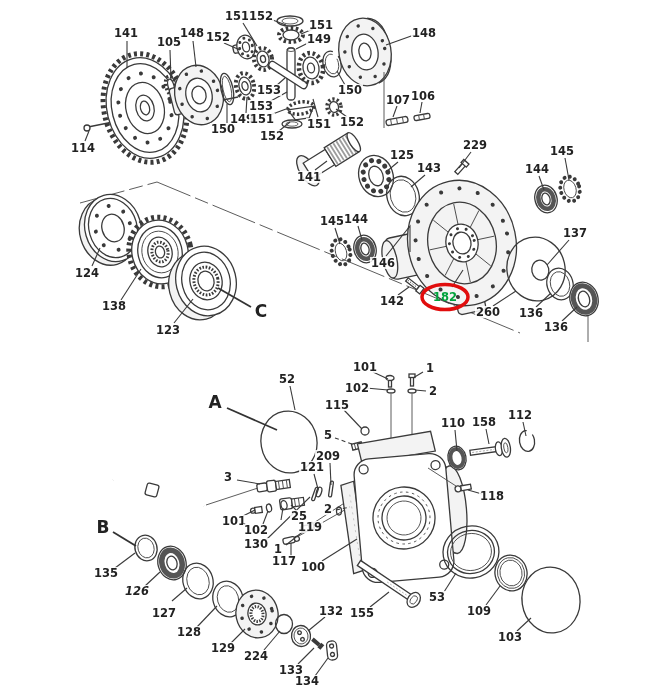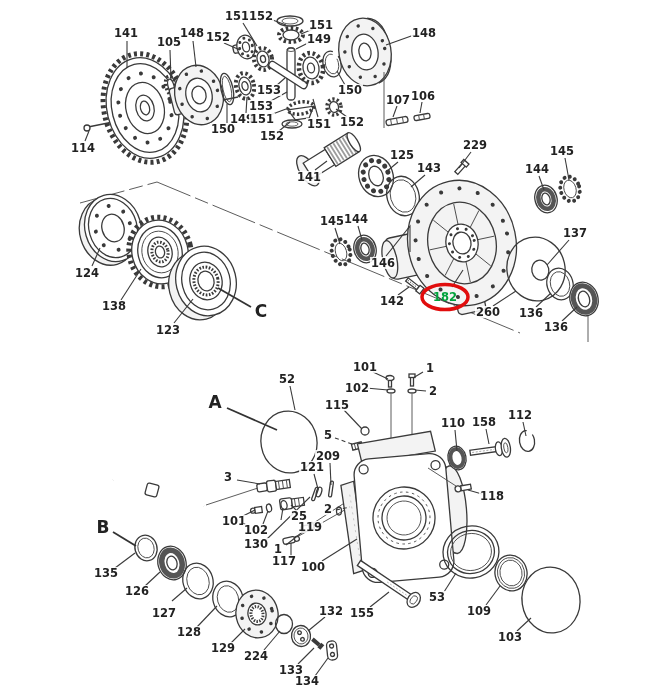--- a/index.html
+++ b/index.html
@@ -572,21 +572,21 @@
       <div class="callout" style="left: 256px; top: 544px;">130</div>
       <div class="callout" style="left: 278px; top: 549px;">1</div>
       <div class="callout" style="left: 284px; top: 561px;">117</div>
       <div class="callout" style="left: 328px; top: 509px;">2</div>
       <div class="callout" style="left: 313px; top: 567px;">100</div>
       <div class="callout" style="left: 362px; top: 613px;">155</div>
       <div class="callout" style="left: 437px; top: 597px;">53</div>
       <div class="callout" style="left: 479px; top: 611px;">109</div>
       <div class="callout" style="left: 510px; top: 637px;">103</div>
       <div class="callout" style="left: 106px; top: 573px;">135</div>
-      <div class="callout" style="left: 137px; top: 591px;">126</div>
+      <div class="callout" style="left: 137px; top: 591px; font-style: italic;">126</div>
       <div class="callout" style="left: 164px; top: 606px; margin-top: 7px;">127</div>
       <div class="callout" style="left: 189px; top: 632px;">128</div>
       <div class="callout" style="left: 223px; top: 648px;">129</div>
       <div class="callout" style="left: 256px; top: 656px;">224</div>
       <div class="callout" style="left: 331px; top: 611px;">132</div>
       <div class="callout" style="left: 291px; top: 670px;">133</div>
       <div class="callout" style="left: 307px; top: 681px;">134</div>
       <div class="letter" style="left: 215px; top: 402px;">A</div>
       <div class="letter" style="left: 103px; top: 527px;">B</div>
       <div class="letter" style="left: 261px; top: 311px;">C</div>

